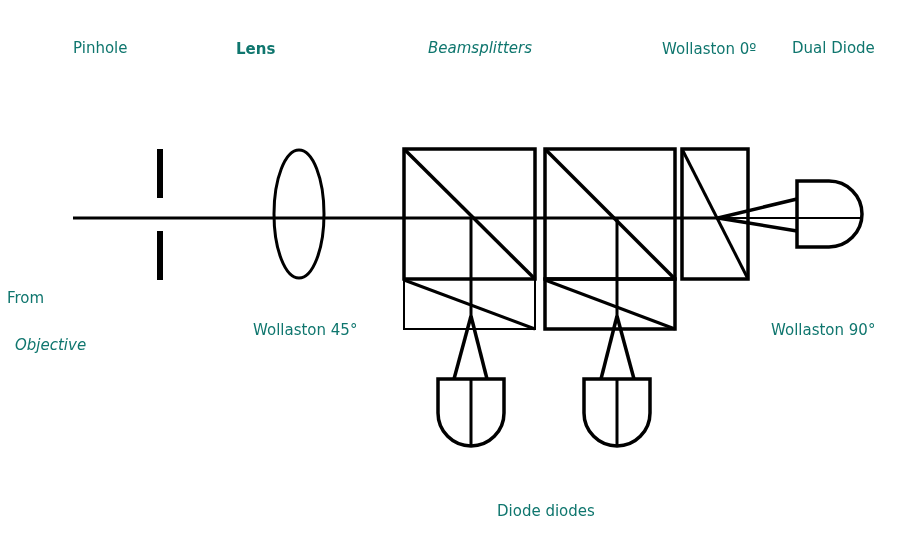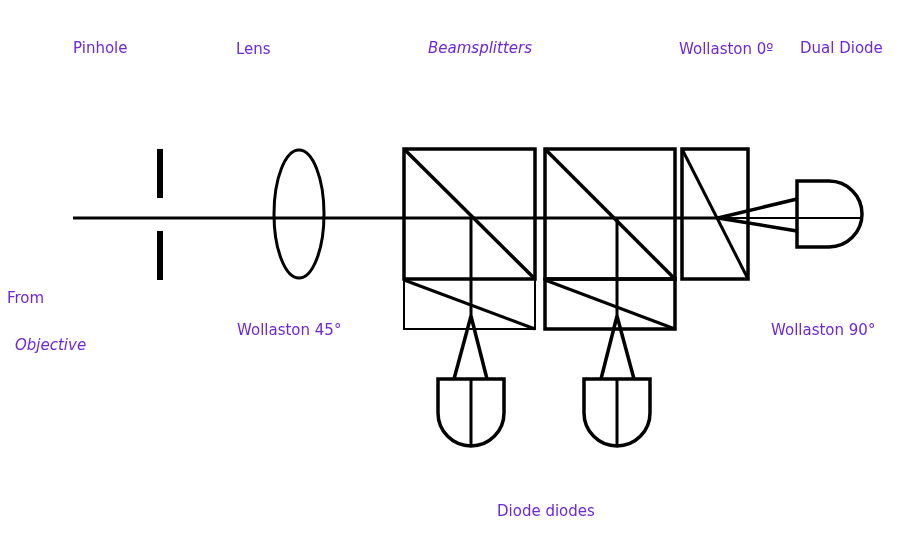--- a/index.html
+++ b/index.html
@@ -1,18 +1,18 @@
 <!DOCTYPE html>
 <html><head>
   <meta charset="utf-8">
   <style>
     html, body { margin: 0; padding: 0; background: #ffffff; }
     body { width: 900px; height: 539px; position: relative; overflow: hidden; font-family: "Liberation Sans", sans-serif; }
     #diagram { position: absolute; left: 0; top: 0; }
-    .lbl { position: absolute; font-family: "DejaVu Sans", sans-serif; font-size: 15px; color: #6d28d9; white-space: nowrap; }
+    .lbl { position: absolute; font-family: "DejaVu Sans", sans-serif; font-size: 15px; color: #0f766e; white-space: nowrap; }
     .stroke { fill: none; stroke: #000000; stroke-linejoin: miter; stroke-linecap: butt; }
   </style>
 </head>
 <body>
 
 <svg id="diagram" width="900" height="539" viewBox="0 0 900 539" xmlns="http://www.w3.org/2000/svg">
 
   <line class="stroke" x1="73" y1="218" x2="718" y2="218" stroke-width="3"></line>
 
   <g>
@@ -69,21 +69,21 @@
     <line class="stroke" x1="617" y1="316" x2="601" y2="379" stroke-width="3.5"></line>
     <line class="stroke" x1="617" y1="316" x2="634" y2="379" stroke-width="3.5"></line>
   </g>
   <g>
     <path class="stroke" d="M584 379 L650 379 L650 413 A33 33 0 0 1 584 413 Z" stroke-width="3.5"></path>
     <line class="stroke" x1="617" y1="379" x2="617" y2="446" stroke-width="3"></line>
   </g>
 </svg>
 
 <div class="lbl" style="left:73px; top:39px;">Pinhole</div>
-<div class="lbl" style="left:236px; top:40px;">Lens</div>
+<div class="lbl" style="left:236px; top:40px;font-weight:bold;">Lens</div>
 <div class="lbl" style="left:428px; top:39px;font-style:italic;">Beamsplitters</div>
-<div class="lbl" style="left:662px; top:40px;margin-left:17px;">Wollaston 0º</div>
-<div class="lbl" style="left:792px; top:39px;margin-left:8px;">Dual Diode</div>
+<div class="lbl" style="left:662px; top:40px;">Wollaston 0º</div>
+<div class="lbl" style="left:792px; top:39px;">Dual Diode</div>
 <div class="lbl" style="left:7px; top:289px;">From</div>
 <div class="lbl" style="left:15px; top:336px;font-style:italic;">Objective</div>
-<div class="lbl" style="left:237px; top:321px;text-align:right;">Wollaston 45°</div>
+<div class="lbl" style="left:253px; top:321px;text-align:right;">Wollaston 45°</div>
 <div class="lbl" style="left:727px; top:321px;margin-left:44px;">Wollaston 90°</div>
 <div class="lbl" style="left:497px; top:502px;">Diode diodes</div>
 
 </body></html>

